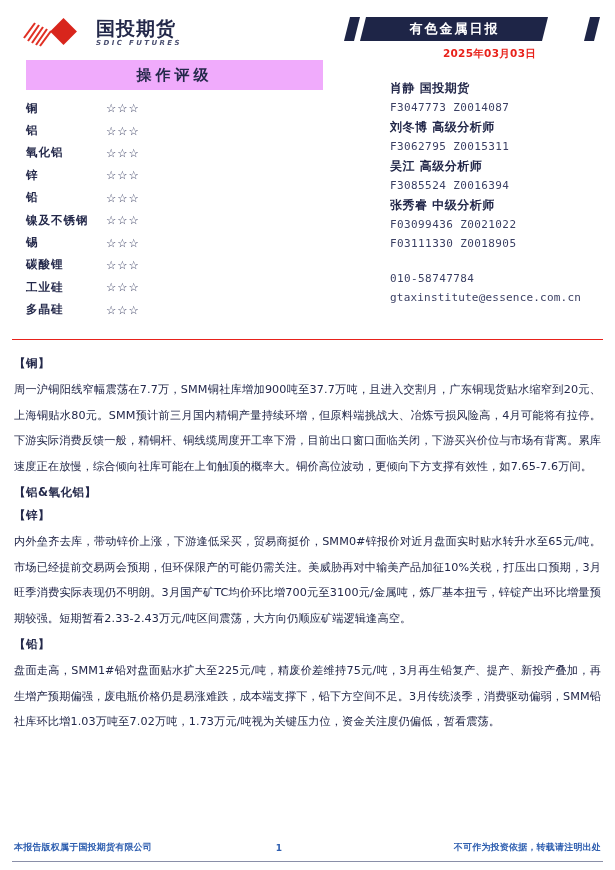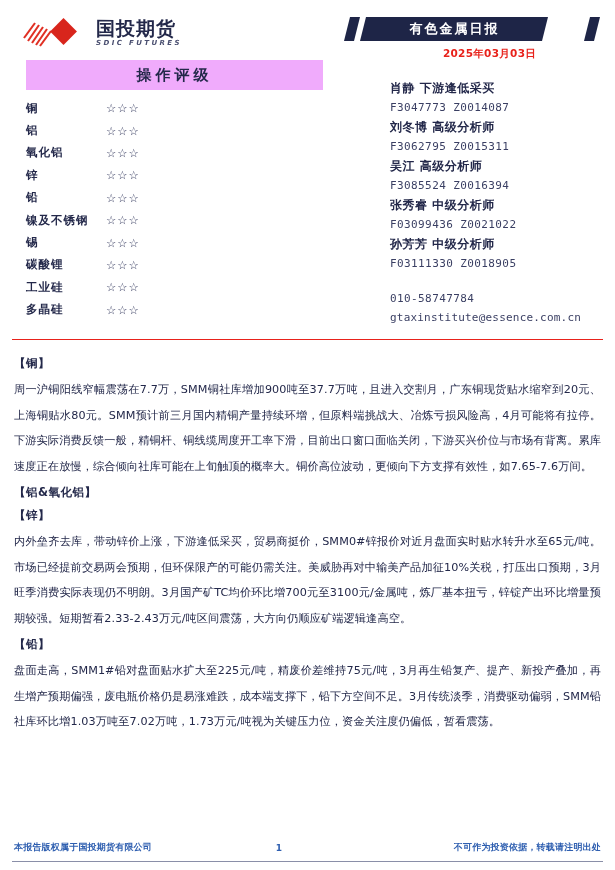--- a/index.html
+++ b/index.html
@@ -332,29 +332,28 @@
           <span class="rating-stars">☆☆☆</span>
         </div>
         <div class="rating-row">
           <span class="rating-name">多晶硅</span>
           <span class="rating-stars">☆☆☆</span>
         </div>
       </div>
     </div>
 
     <div class="analyst-box">
-      <div class="analyst-name">肖静 下游逢低采买</div>
+      <div class="analyst-name">肖静 国投期货</div>
       <div class="analyst-code">F3047773 Z0014087</div>
       <div class="analyst-name">刘冬博 高级分析师</div>
       <div class="analyst-code">F3062795 Z0015311</div>
       <div class="analyst-name">吴江 高级分析师</div>
       <div class="analyst-code">F3085524 Z0016394</div>
       <div class="analyst-name">张秀睿 中级分析师</div>
       <div class="analyst-code">F03099436 Z0021022</div>
-      <div class="analyst-name">孙芳芳 中级分析师</div>
       <div class="analyst-code">F03111330 Z0018905</div>
       <div class="contact-phone">010-58747784</div>
       <div class="contact-email">gtaxinstitute@essence.com.cn</div>
     </div>
 
     <div class="header-rule"></div>
   </div>
 
   <div class="content">
 

